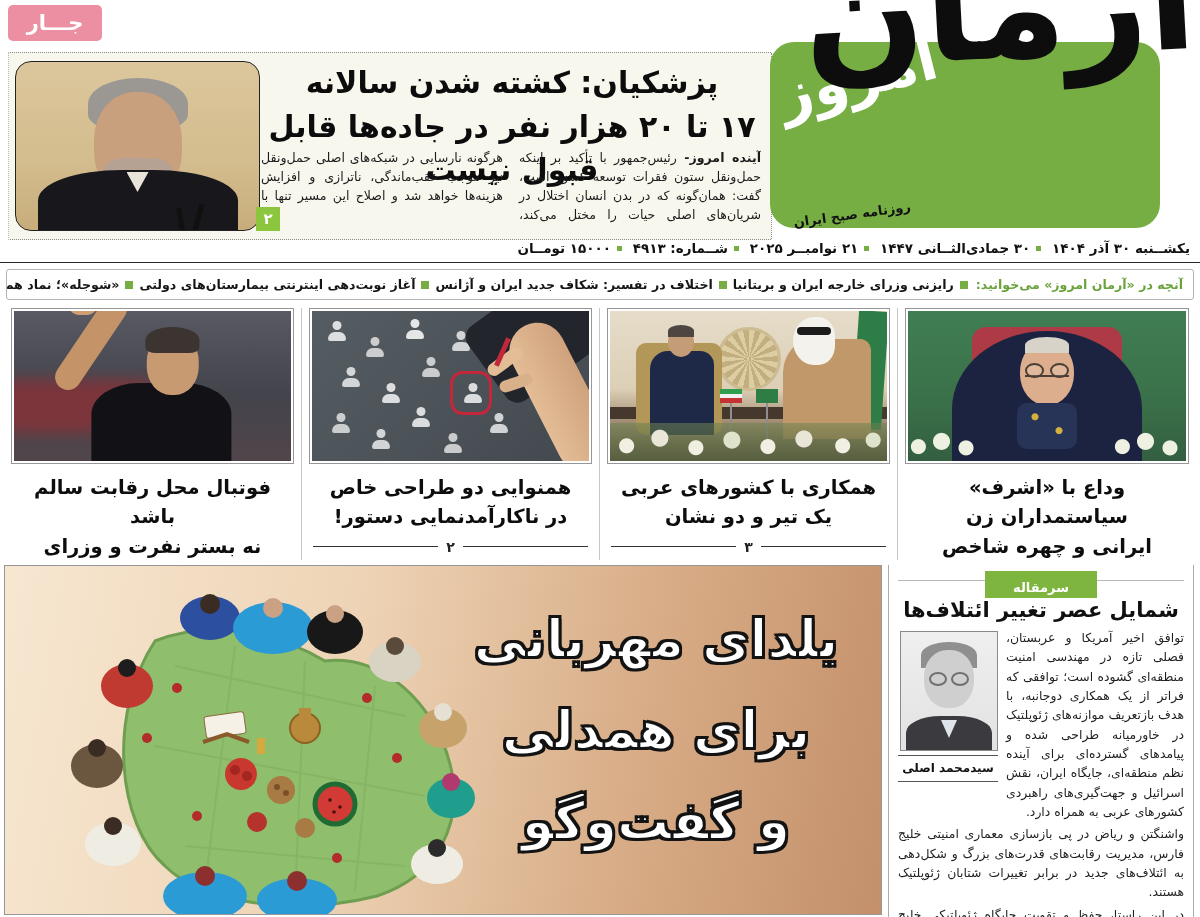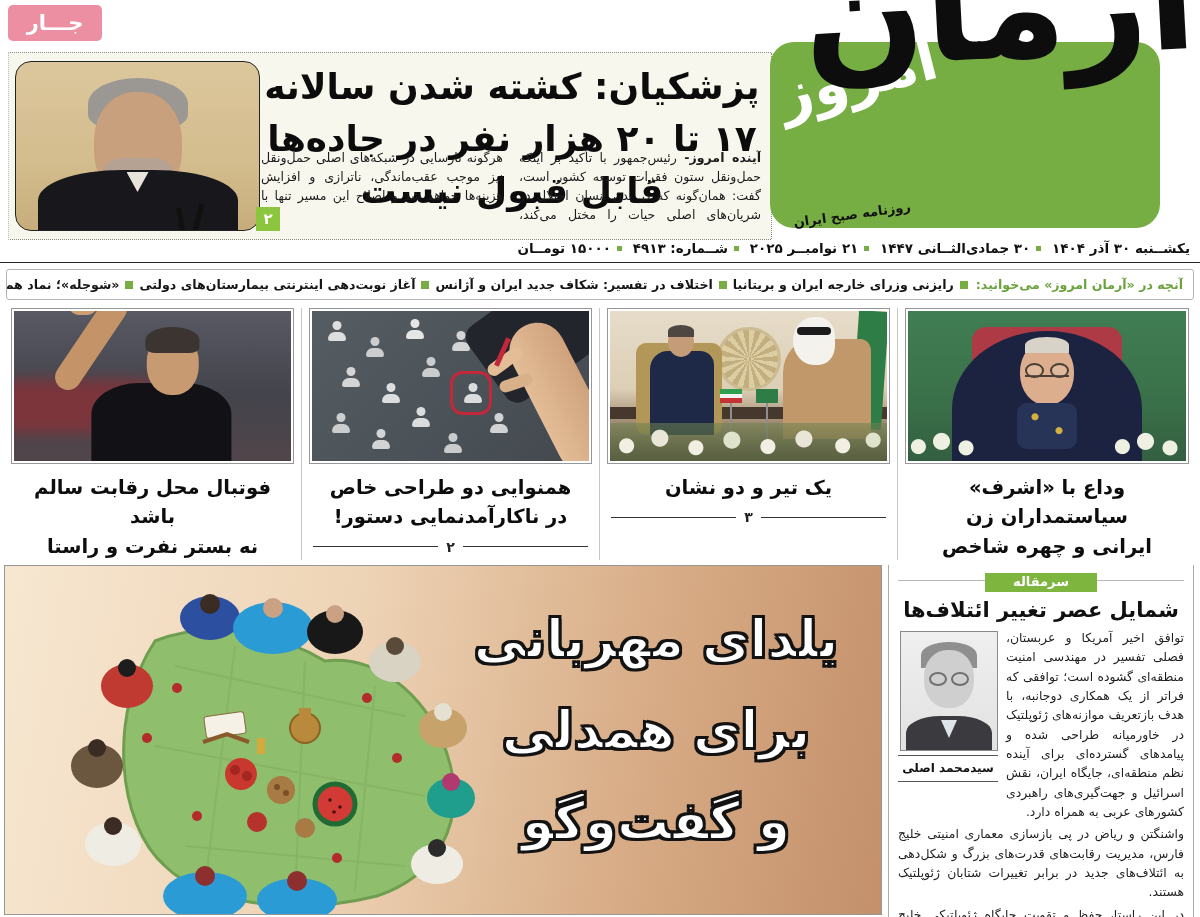--- a/index.html
+++ b/index.html
@@ -36,21 +36,21 @@
     background:#c9a07e;border-radius:46% 46% 42% 42%;}
   .pez-beard{position:absolute;left:50%;top:96px;transform:translateX(-50%);width:70px;height:46px;
     background:#b5a292;border-radius:30% 30% 48% 48%;}
   .pez-body{position:absolute;left:50%;bottom:-12px;transform:translateX(-50%);width:200px;height:72px;
     background:#17171c;border-radius:42% 42% 0 0;}
   .pez-collar{position:absolute;left:50%;bottom:38px;transform:translateX(-50%);width:22px;height:20px;
     background:#e9e4da;clip-path:polygon(50% 100%,0 0,100% 0);}
   .pez-mic{position:absolute;right:58px;bottom:0;width:5px;height:26px;background:#101010;transform:rotate(14deg);}
   .pez-mic2{position:absolute;right:76px;bottom:0;width:5px;height:22px;background:#101010;transform:rotate(-10deg);}
   .lead-head{position:absolute;right:8px;top:8px;width:502px;text-align:center;font-weight:bold;
-    font-size:36px;line-height:1.45;color:#0c0c0c;}
+    font-size:30px;line-height:1.45;color:#0c0c0c;}
   .lead-body{position:absolute;right:10px;top:96px;width:500px;height:76px;overflow:hidden;
     column-count:2;column-gap:16px;font-size:12.6px;line-height:1.5;text-align:justify;color:#1c1c1c;}
   .lead-badge{position:absolute;left:247px;bottom:8px;width:24px;height:24px;background:#8cc63e;
     color:#fff;font-weight:bold;font-size:15px;text-align:center;line-height:24px;}
 
   
   .dateline{position:absolute;right:10px;top:240px;left:10px;text-align:right;font-size:13.5px;
     font-weight:bold;color:#111;direction:rtl;}
   .date-item{display:inline-block;text-align:center;}
   .date-item + .date-item::before{content:'';display:inline-block;width:5px;height:5px;background:#76ae43;
@@ -160,21 +160,21 @@
   .yalda-title{position:absolute;right:15px;top:28px;width:420px;text-align:center;font-weight:bold;
     font-size:52px;line-height:1.75;color:#fff;-webkit-text-stroke:2px #131313;
     text-shadow:2px 2px 0 #131313,-2px 2px 0 #131313,2px -2px 0 #131313,-2px -2px 0 #131313;}
 
   
   .editorial{position:absolute;right:6px;top:565px;width:306px;height:352px;box-sizing:border-box;
     border-right:1px solid #ababab;border-left:1px solid #ababab;padding:4px 9px 0 9px;overflow:hidden;background:#fff;}
   .kicker{position:relative;height:20px;margin-top:2px;text-align:center;}
   .kicker::before{content:'';position:absolute;left:0;right:0;top:9px;border-top:1px solid #b9b9b9;}
   .kicker-badge{position:relative;display:inline-block;background:#7db53f;color:#fff;font-weight:bold;
-    font-size:13px;padding:1px 28px 2px;line-height:1.2;}
+    font-size:13px;padding:9px 28px 2px;line-height:1.2;}
   .ed-title{text-align:center;font-size:21px;font-weight:bold;color:#101010;margin:7px 0 6px;}
   .ed-body{font-size:12.4px;line-height:1.56;text-align:justify;color:#1f1f1f;}
   .ed-body p{margin:0 0 3px;}
   .author-box{float:left;width:100px;margin:3px 8px 5px 0;}
   .author-photo{position:relative;width:96px;height:118px;border:1px solid #8a8a8a;overflow:hidden;
     background:linear-gradient(180deg,#efefef 0%,#e2e2e2 100%);}
   .au-hair{position:absolute;left:50%;top:10px;transform:translateX(-50%);width:56px;height:26px;background:#8f8f8f;border-radius:50% 50% 0 0;}
   .au-face{position:absolute;left:50%;top:18px;transform:translateX(-50%);width:50px;height:58px;background:#cfcfcf;border-radius:46%;}
   .au-glasses{position:absolute;left:50%;top:40px;transform:translateX(-50%);width:40px;height:10px;display:flex;justify-content:space-between;}
   .au-glasses i{width:14px;height:10px;border:2px solid #6f6f6f;border-radius:50%;}
@@ -280,20 +280,21 @@
           <div class="mt-flags">
             <span class="pole" style="left:16px;"></span>
               <span class="pole" style="right:16px;"></span>
             <span class="mt-flag-ir"></span>
             <span class="mt-flag-sa"></span>
           </div>
           <div class="mt-flowers"></div>
         </div>
       </div>
       <div class="card-caption">
+        <div>همکاری با کشورهای عربی</div>
         <div>یک تیر و دو نشان</div>
       </div>
       <div class="card-pageline">
         <span class="ln"></span>
           <span class="num">۳</span>
           <span class="ln"></span>
       </div>
     </div>
 
     <div class="card">
@@ -341,21 +342,21 @@
           <div class="wv-red"></div>
           <div class="wv-torso"></div>
           <div class="wv-arm"></div>
           <div class="wv-hand"></div>
           <div class="wv-head"></div>
           <div class="wv-hair"></div>
         </div>
       </div>
       <div class="card-caption">
         <div>فوتبال محل رقابت سالم باشد</div>
-        <div>نه بستر نفرت و راستا</div>
+        <div>نه بستر نفرت و وزرای</div>
       </div>
       <div class="card-pageline">
         <span class="ln"></span>
           <span class="num">۱</span>
           <span class="ln"></span>
       </div>
     </div>
 
   </div>
 
@@ -437,20 +438,20 @@
           <div class="au-face"></div>
           <div class="au-glasses">
               <i></i>
               <i></i>
             </div>
           <div class="au-suit"></div>
           <div class="au-shirt"></div>
         </div>
         <div class="author-name">سیدمحمد اصلی</div>
       </div>
-      <p>توافق اخیر آمریکا و عربستان، فصلی تفسیر در مهندسی امنیت منطقه‌ای گشوده است؛ توافقی که فراتر از یک همکاری دوجانبه، با هدف بازتعریف موازنه‌های ژئوپلتیک در خاورمیانه طراحی شده و پیامدهای گسترده‌ای برای آینده نظم منطقه‌ای، جایگاه ایران، نقش اسرائیل و جهت‌گیری‌های راهبردی کشورهای عربی به همراه دارد.</p>
+      <p>توافق اخیر آمریکا و عربستان، فصلی تازه در مهندسی امنیت منطقه‌ای گشوده است؛ توافقی که فراتر از یک همکاری دوجانبه، با هدف بازتعریف موازنه‌های ژئوپلتیک در خاورمیانه طراحی شده و پیامدهای گسترده‌ای برای آینده نظم منطقه‌ای، جایگاه ایران، نقش اسرائیل و جهت‌گیری‌های راهبردی کشورهای عربی به همراه دارد.</p>
       <p>واشنگتن و ریاض در پی بازسازی معماری امنیتی خلیج فارس، مدیریت رقابت‌های قدرت‌های بزرگ و شکل‌دهی به ائتلاف‌های جدید در برابر تغییرات شتابان ژئوپلتیک هستند.</p>
       <p>در این راستا، حفظ و تقویت جایگاه ژئوپلتیکی خلیج فارس در ثبات بخشی به خاورمیانه متشنج را در دستور کار دارند.</p>
 
     </div>
   </div>
 
 </div>
 
 </body></html>

